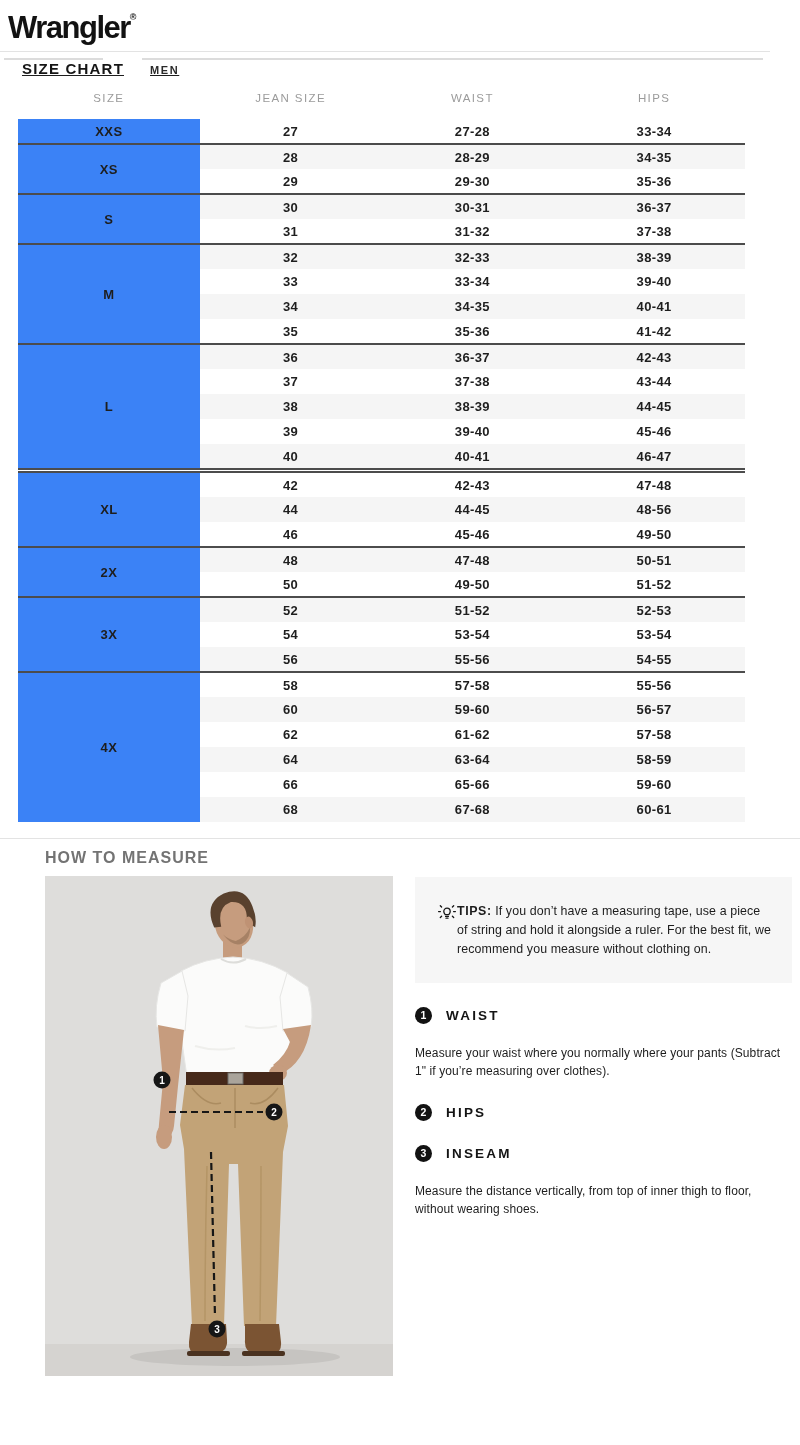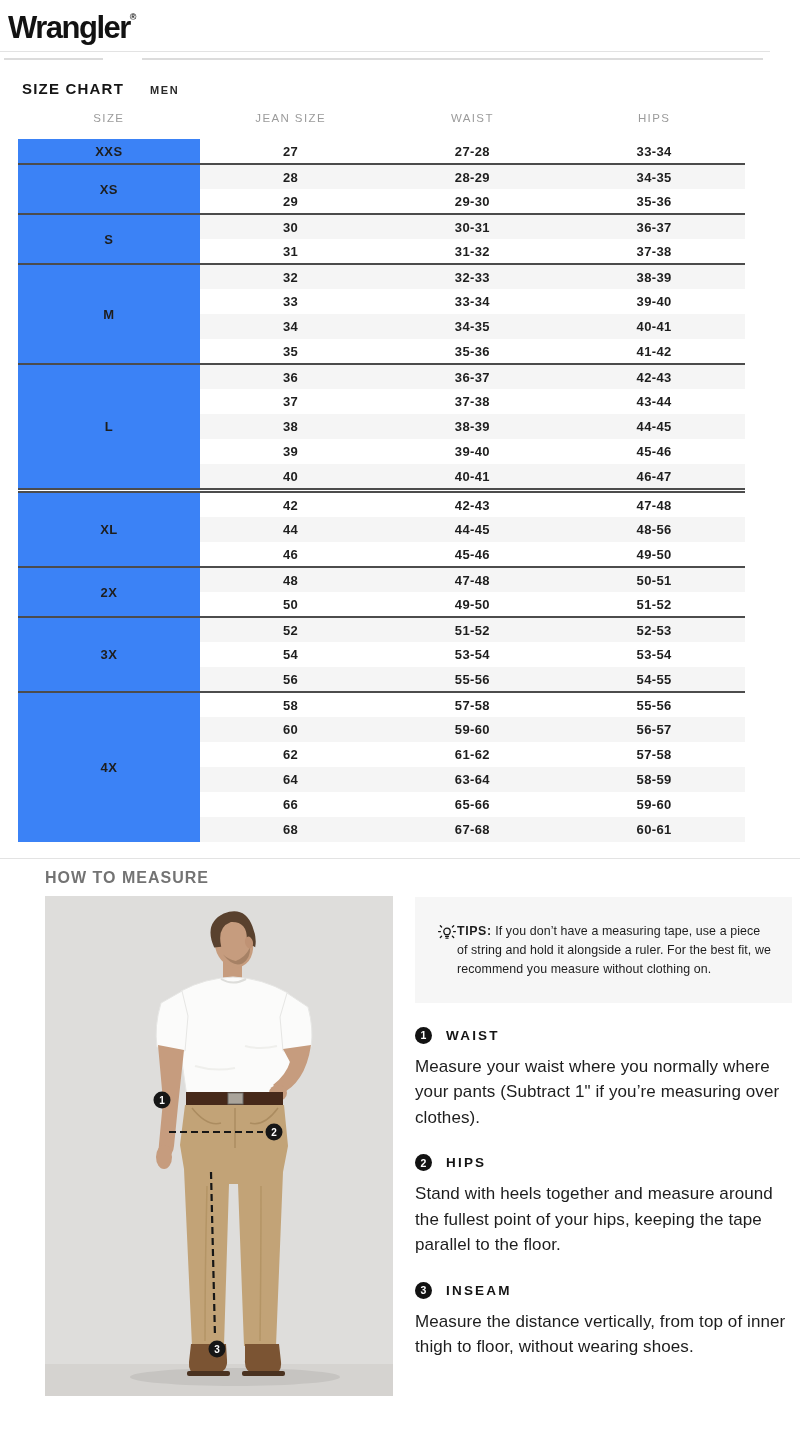--- a/index.html
+++ b/index.html
@@ -9,21 +9,21 @@
 
   
   .logo { margin:10px 0 0 8px; font-size:31px; font-weight:bold; letter-spacing:-1.5px; color:#121212; height:38px; }
   .logo sup { font-size:9px; letter-spacing:0; vertical-align:18px; }
   .rule-full { border-top:1px solid #e3e3e3; }
   .rule1 { margin-top:3px; width:770px; }
   .tabline { position:relative; height:8px; }
   .tabline .seg { position:absolute; top:6px; height:2px; background:#dcdcdc; display:block; }
   .tabline .seg1 { left:4px; width:99px; }
   .tabline .seg2 { left:142px; width:621px; }
-  .tab-row { padding:20px 0 0 22px; display:flex; align-items:baseline; }
+  .tab-row { padding:0 0 0 22px; display:flex; align-items:baseline;text-decoration:underline; }
   .size-chart-title { font-size:15px; font-weight:bold; letter-spacing:1.2px; color:#151515; }
   .men-tab { font-size:11px; font-weight:bold; letter-spacing:1.6px; color:#2a2a2a; margin-left:26px; cursor:pointer; }
   .note { margin:9px 0 0 20px; font-size:13px; color:#1c1c1c; letter-spacing:0.2px; }
 
   
   table.size-table { border-collapse:collapse; table-layout:fixed; width:727px; margin:6px 0 0 18px; }
   .size-table th { font-weight:normal; color:#9b9b9b; font-size:11.5px; letter-spacing:1.4px; padding:9px 0 15px; text-align:center; }
   .size-table td { text-align:center; font-size:13px; font-weight:bold; letter-spacing:0.4px; color:#1e1e1e; height:25px; }
   .size-table td.stripe { background:#f5f5f5; }
   .size-table tr.group-start td { border-top:2px solid #4c4c4c; }
@@ -40,21 +40,21 @@
   .right-col { position:absolute; left:415px; top:1px; width:377px; }
   .tips-box { background:#f6f6f6; padding:25px 18px 23px 22px; display:flex; align-items:flex-start; }
   .tips-box p { font-size:12.4px; line-height:1.55; color:#1c1c1c; letter-spacing:0.1px; }
   .tips-box b { letter-spacing:0.6px; }
   .bulb { flex:0 0 auto; margin-top:1px; }
 
   .step { margin-top:24px; }
   .step-head { display:flex; align-items:center; gap:14px; }
   .step-num { width:17px; height:17px; border-radius:50%; background:#121212; color:#fff; font-size:10.5px; font-weight:bold; display:flex; align-items:center; justify-content:center; }
   .step-title { font-size:13.5px; font-weight:bold; letter-spacing:2.2px; color:#141414; }
-  .step-desc { margin-top:10px; font-size:17px; line-height:1.5; color:#1d1d1d; letter-spacing:0.1px; }
+  .step-desc { margin-top:20px; font-size:12px; line-height:1.5; color:#1d1d1d; letter-spacing:0.1px; }
 </style>
 </head>
 <body>
 
 <div class="page">
 
   <div class="logo">
     <span>Wrangler</span><sup>®</sup>
   </div>
 
@@ -328,21 +328,20 @@
           <span class="step-title">WAIST</span>
         </div>
         <p class="step-desc">Measure your waist where you normally where your pants (Subtract 1" if you’re measuring over clothes).</p>
       </div>
 
       <div class="step">
         <div class="step-head">
           <span class="step-num">2</span>
           <span class="step-title">HIPS</span>
         </div>
-        <p class="step-desc">Stand with heels together and measure around the fullest point of your hips, keeping the tape parallel to the floor.</p>
       </div>
 
       <div class="step">
         <div class="step-head">
           <span class="step-num">3</span>
           <span class="step-title">INSEAM</span>
         </div>
         <p class="step-desc">Measure the distance vertically, from top of inner thigh to floor, without wearing shoes.</p>
       </div>
     </div>

